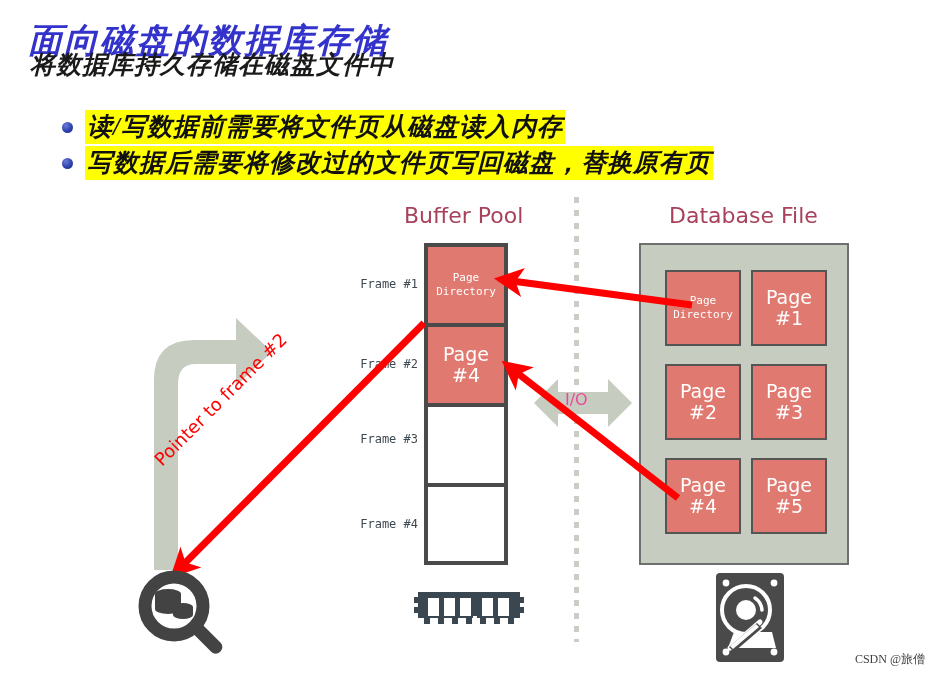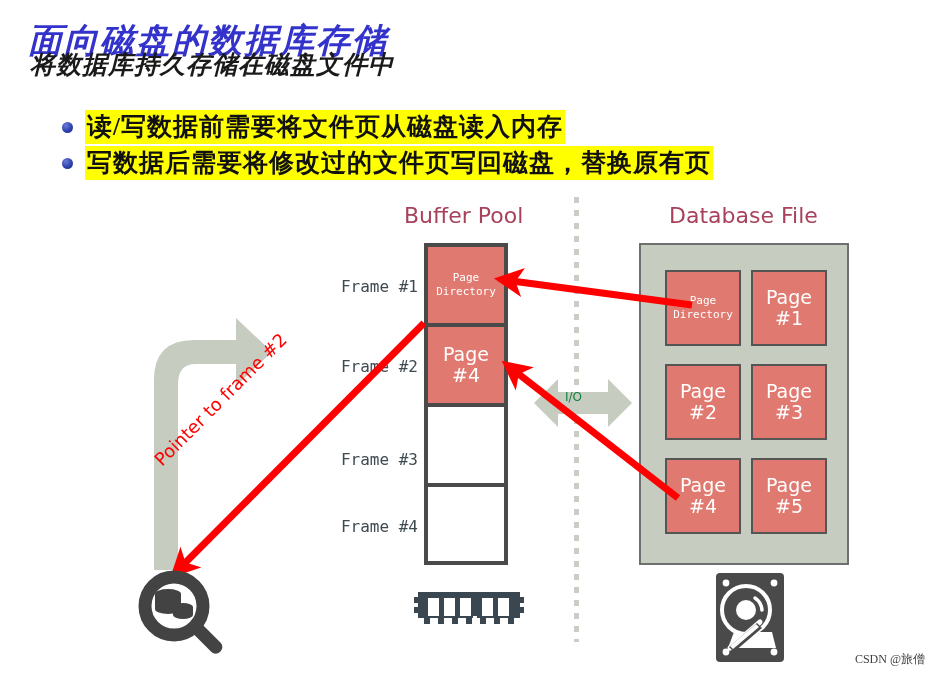--- a/index.html
+++ b/index.html
@@ -56,20 +56,21 @@
     height: 11px;
     border-radius: 50%;
     background: radial-gradient(circle at 35% 30%, #6a7bdb 0%, #2b3ea8 60%, #1d2a78 100%);
     margin-right: 12px;
     flex: 0 0 auto;
   }
   .bullet-text {
     background: #ffff00;
     font-family: "Liberation Serif", serif;
     font-size: 25px;
+    font-style: italic;
     font-weight: 700;
     color: #111111;
     letter-spacing: 1px;
     line-height: 1.28;
     padding: 1px 2px;
   }
 
   
   .diagram-header {
     position: absolute;
@@ -140,21 +141,21 @@
   .frame-sep {
     position: absolute;
     left: 0;
     width: 100%;
     height: 4px;
     background: #4a4a4a;
   }
   .frame-label {
     position: absolute;
     font-family: "DejaVu Sans Mono", monospace;
-    font-size: 16px;
+    font-size: 12px;
     color: #3e4a52;
     white-space: nowrap;
     text-align: right;
     width: 100px;
     left: 318px;
   }
 
   
   .dbfile {
     position: absolute;
@@ -186,22 +187,22 @@
     left: 534px;
     top: 375px;
     width: 98px;
     height: 56px;
   }
   .io-label {
     position: absolute;
     left: 565px;
     top: 390px;
     font-family: "DejaVu Sans", sans-serif;
-    font-size: 12px;
-    color: #15803d;
+    font-size: 16px;
+    color: #ec4899;
   }
 
   
   .overlay {
     position: absolute;
     left: 0;
     top: 0;
     width: 952px;
     height: 676px;
     pointer-events: none;
@@ -303,21 +304,21 @@
     <div class="frame-sep" style="top:156px;"></div>
 
     <div class="frame-cell" style="top:160px;height:76px;"></div>
     <div class="frame-sep" style="top:236px;"></div>
 
     <div class="frame-cell" style="top:240px;height:74px;"></div>
   </div>
 
   <div class="frame-label" style="top:277px;">Frame #1</div>
   <div class="frame-label" style="top:357px;">Frame #2</div>
-  <div class="frame-label" style="top:450px;">Frame #3</div>
+  <div class="frame-label" style="top:432px;">Frame #3</div>
   <div class="frame-label" style="top:517px;">Frame #4</div>
 
   <div class="dbfile">
     <div class="db-page" style="left:24px;top:25px;">
       <div class="page-label-small">Page</div>
       <div class="page-label-small">Directory</div>
     </div>
     <div class="db-page" style="left:110px;top:25px;">
       <div class="page-label-big">Page</div>
       <div class="page-label-big">#1</div>

